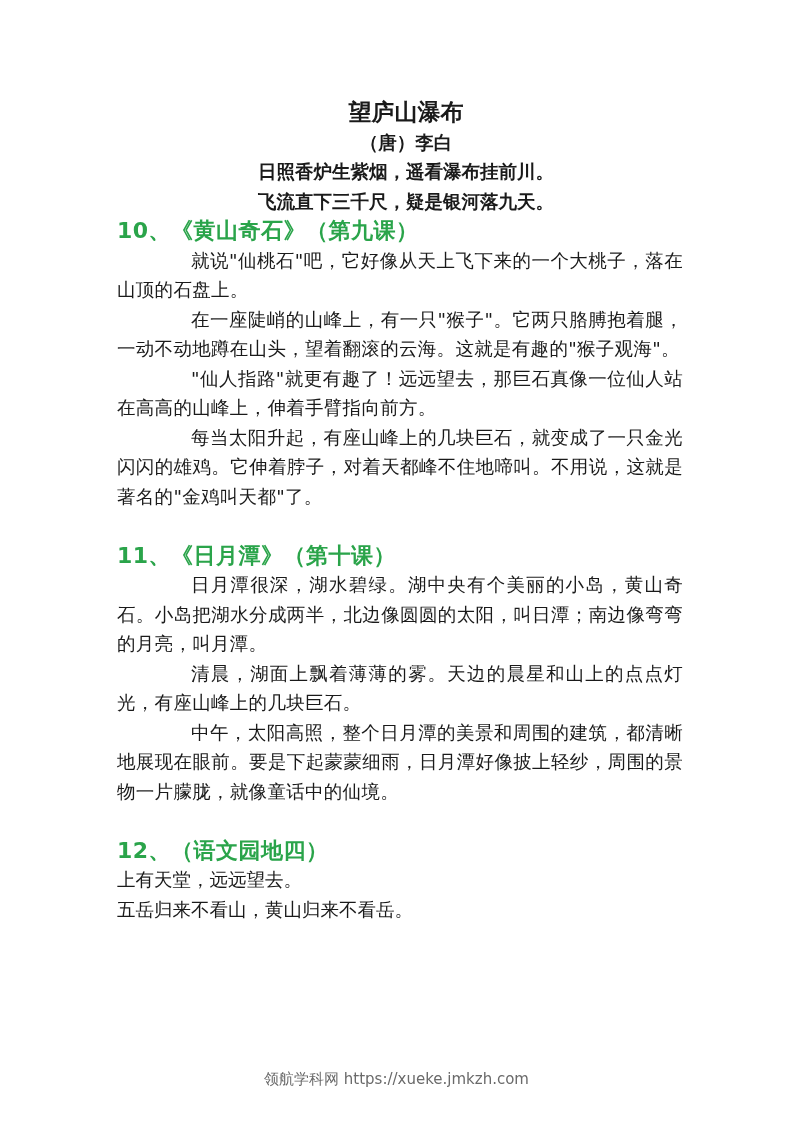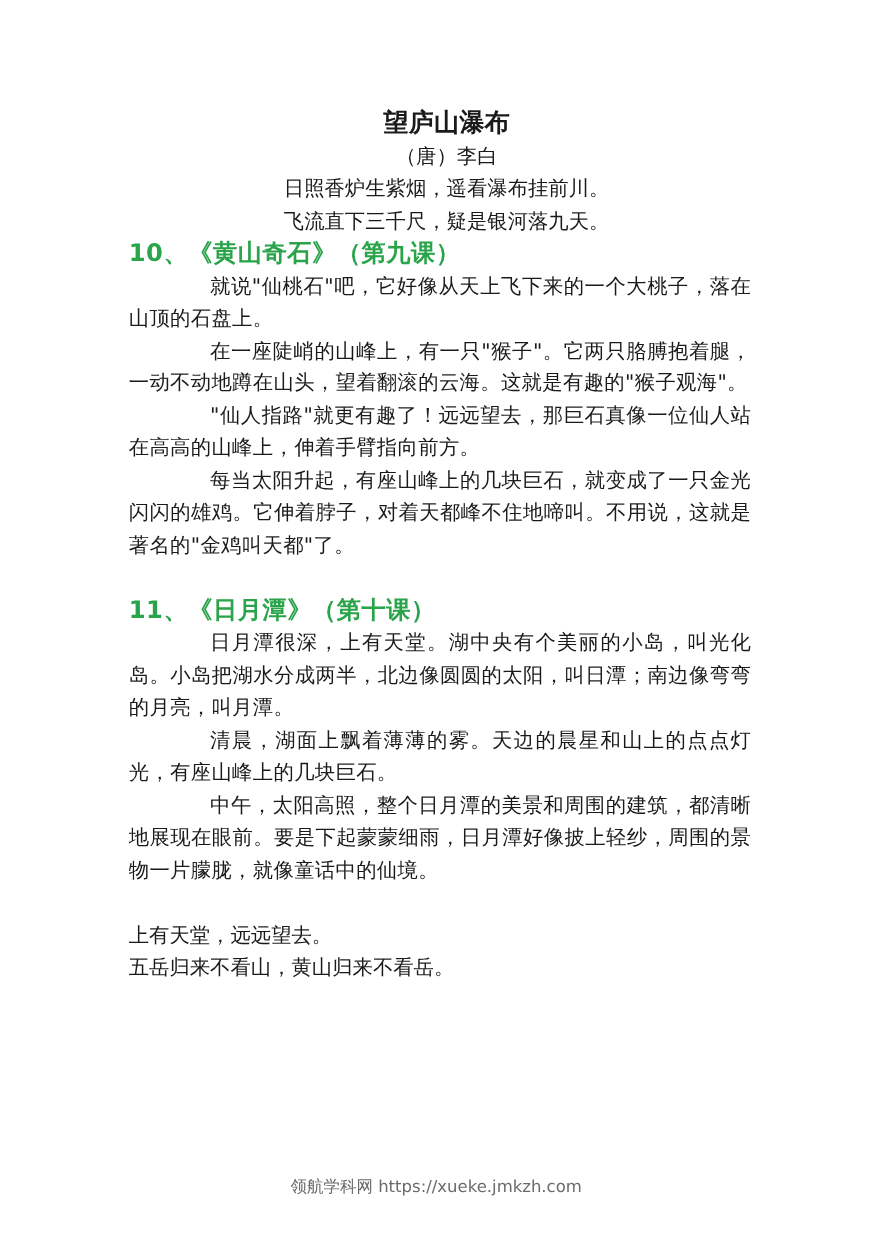--- a/index.html
+++ b/index.html
@@ -5,21 +5,21 @@
     html, body { margin: 0; padding: 0; background: #ffffff; }
     body {
       width: 793px; height: 1122px; position: relative; overflow: hidden;
       font-family: "DejaVu Sans", "Liberation Sans", sans-serif;
       color: #1a1a1a;
     }
     .page {
       position: absolute; left: 117px; top: 98px; width: 566px;
       font-size: 18.5px; line-height: 29.5px;
     }
-    .center { text-align: center; }
+    .center { text-align: center; font-weight: bold; }
     .poem-title { font-weight: bold; font-size: 23px; }
     .poem-block { margin-left: 12px; }
     .heading {
       color: #2aa44a; font-weight: bold; font-size: 22px;
       letter-spacing: 0.5px;
     }
     .para {
       text-indent: 74px; text-align: justify; text-align-last: left;
       letter-spacing: 0.3px;
     }
@@ -43,23 +43,24 @@
 
   <div class="heading">10、《黄山奇石》（第九课）</div>
   <div class="para">就说"仙桃石"吧，它好像从天上飞下来的一个大桃子，落在山顶的石盘上。</div>
   <div class="para">在一座陡峭的山峰上，有一只"猴子"。它两只胳膊抱着腿，一动不动地蹲在山头，望着翻滚的云海。这就是有趣的"猴子观海"。</div>
   <div class="para">"仙人指路"就更有趣了！远远望去，那巨石真像一位仙人站在高高的山峰上，伸着手臂指向前方。</div>
   <div class="para">每当太阳升起，有座山峰上的几块巨石，就变成了一只金光闪闪的雄鸡。它伸着脖子，对着天都峰不住地啼叫。不用说，这就是著名的"金鸡叫天都"了。</div>
 
   <div class="gap"></div>
 
   <div class="heading">11、《日月潭》（第十课）</div>
-  <div class="para">日月潭很深，上有天堂。湖中央有个美丽的小岛，叫光化岛。小岛把湖水分成两半，北边像圆圆的太阳，叫日潭；南边像弯弯的月亮，叫月潭。</div>
+  <div class="para">日月潭很深，湖水碧绿。湖中央有个美丽的小岛，黄山奇石。小岛把湖水分成两半，北边像圆圆的太阳，叫日潭；南边像弯弯的月亮，叫月潭。</div>
   <div class="para">清晨，湖面上飘着薄薄的雾。天边的晨星和山上的点点灯光，有座山峰上的几块巨石。</div>
   <div class="para">中午，太阳高照，整个日月潭的美景和周围的建筑，都清晰地展现在眼前。要是下起蒙蒙细雨，日月潭好像披上轻纱，周围的景物一片朦胧，就像童话中的仙境。</div>
 
   <div class="gap"></div>
 
+  <div class="heading">12、（语文园地四）</div>
   <div class="line">上有天堂，远远望去。</div>
   <div class="line">五岳归来不看山，黄山归来不看岳。</div>
 </div>
 
 <div class="footer">领航学科网 https://xueke.jmkzh.com</div>
 
 </body></html>

